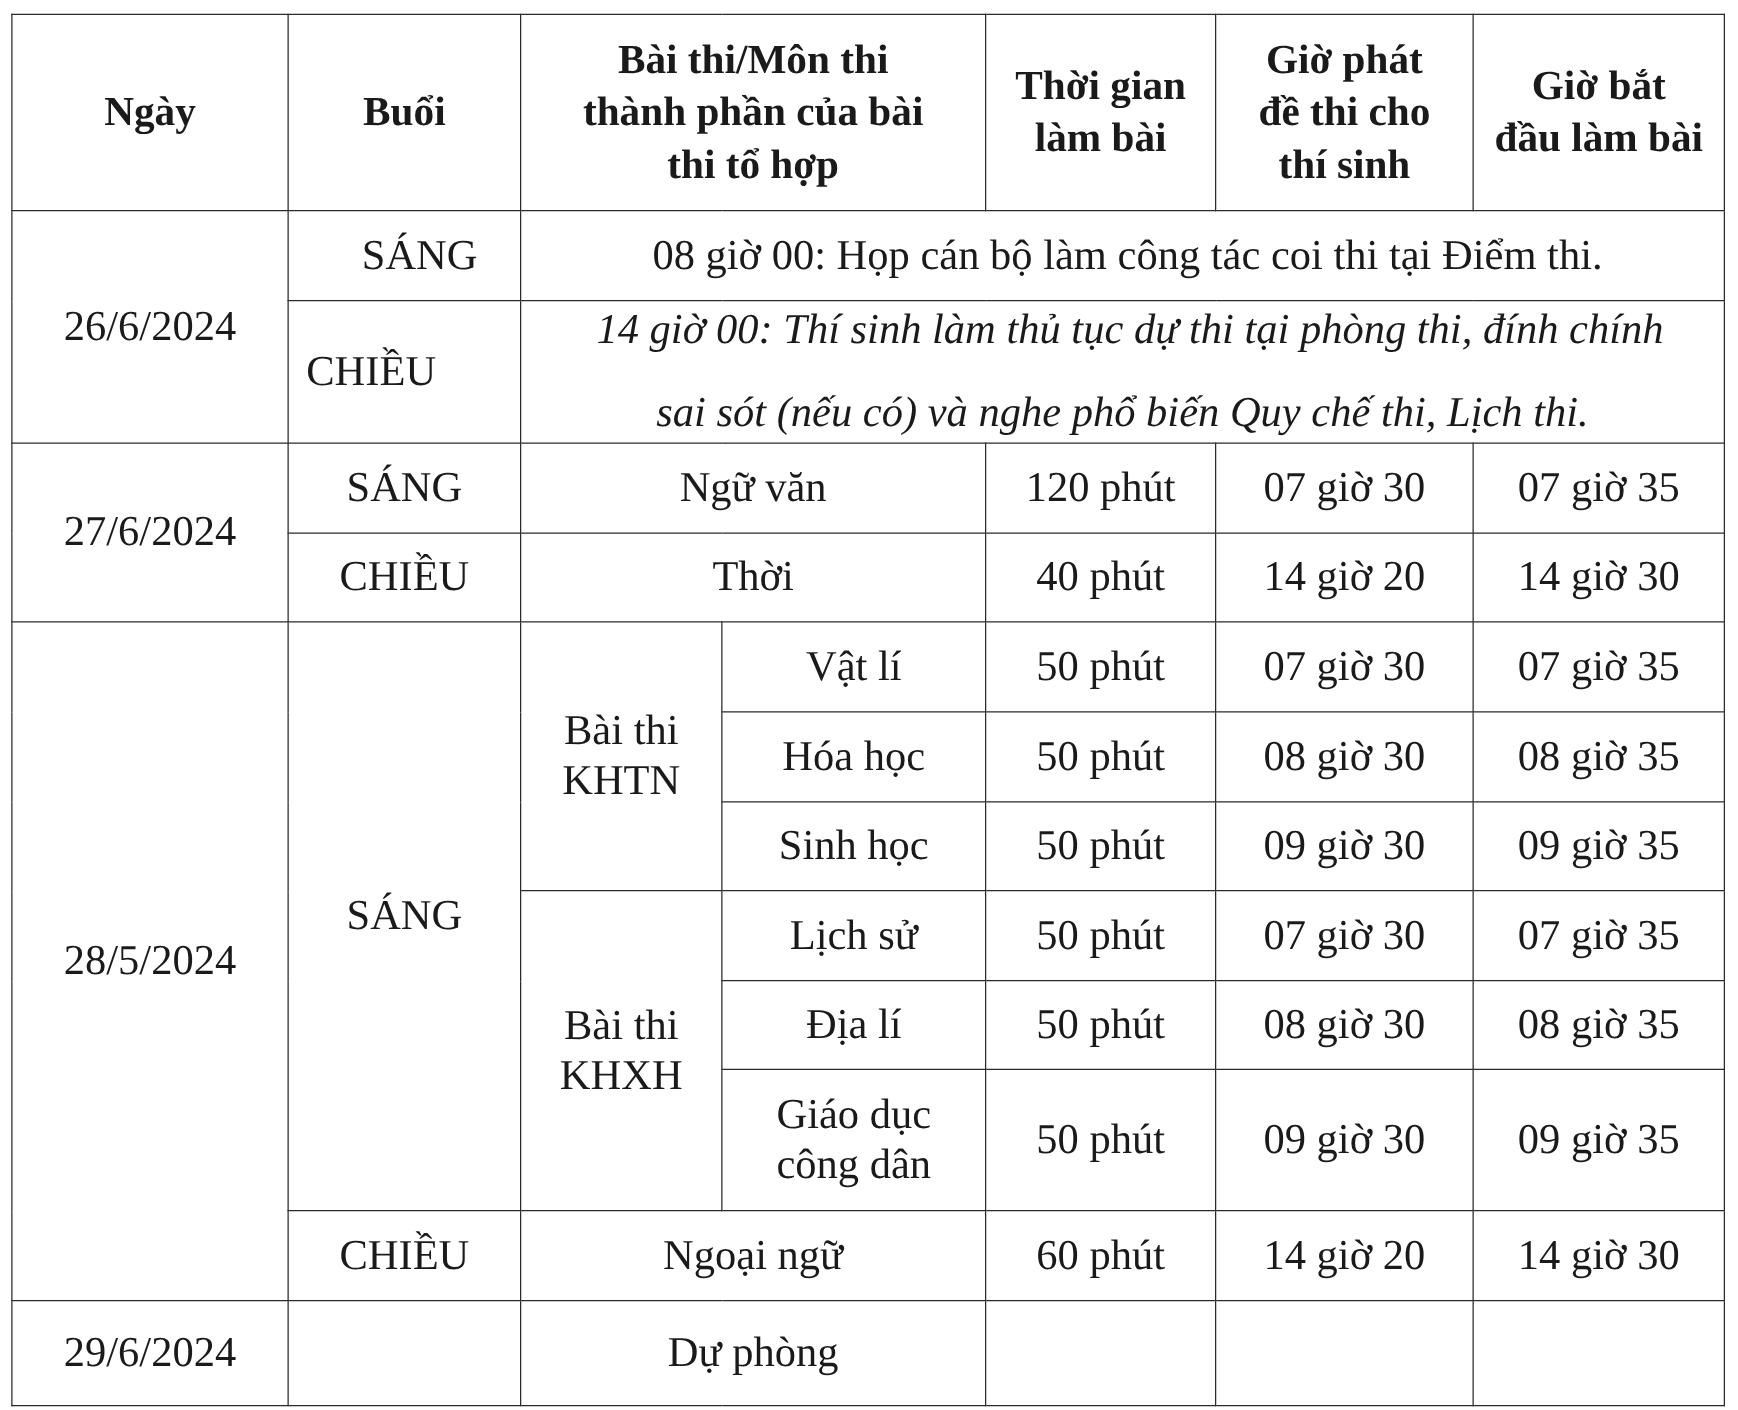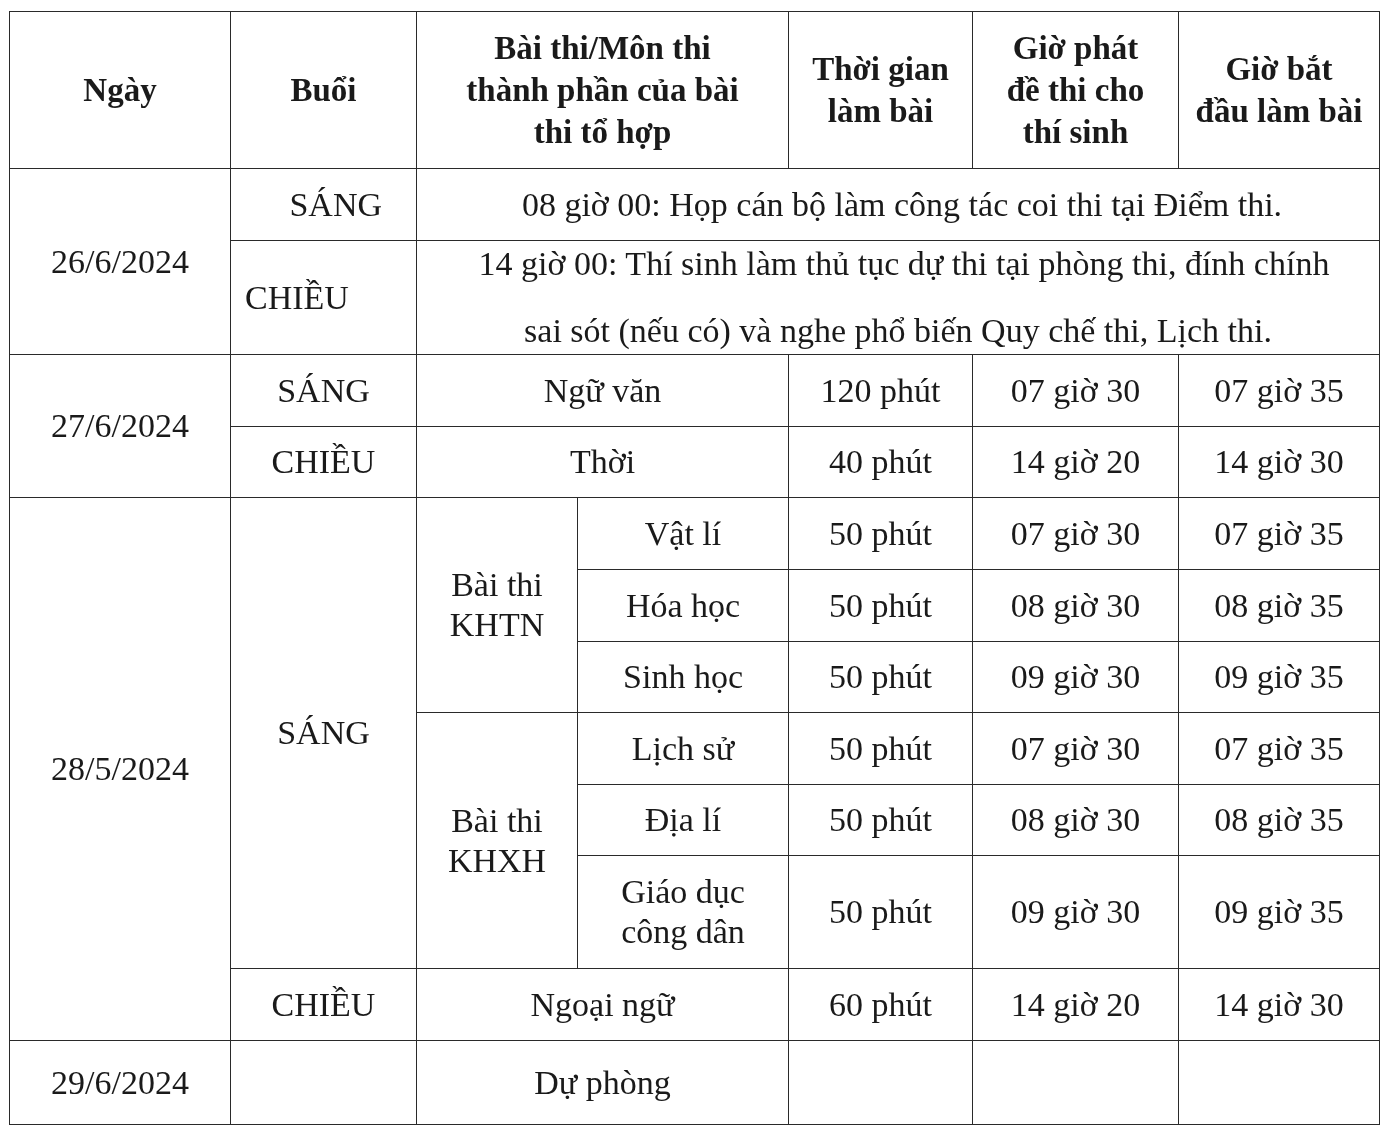--- a/index.html
+++ b/index.html
@@ -5,21 +5,21 @@
   html, body { margin:0; padding:0; background:#ffffff; }
   body { width:1390px; height:1128px; position:relative; overflow:hidden;
          font-family:"Liberation Serif","DejaVu Serif",serif; color:#1a1a1a; }
   table.sched { position:absolute; left:9px; top:11px; border-collapse:collapse;
                 table-layout:fixed; width:1370px; }
   table.sched td, table.sched th { border:1.6px solid #2a2a2a; text-align:center;
                 vertical-align:middle; font-size:34px; line-height:40px; padding:0 4px; font-weight:normal; }
   table.sched th { font-weight:bold; font-size:33px; line-height:42px; }
   .b { font-weight:bold;font-family:Liberation Serif, serif; }
   .left { text-align:right; padding-left:12px !important; }
-  .note2 { text-align:left; padding-left:4px !important; line-height:44px !important; }
+  .note2 { text-align:left; padding-left:4px !important; line-height:44px !important;font-style:italic; }
   .note2 .l1 { display:block; padding-left:12px; white-space:nowrap; }
   .note2 .l2 { display:block; white-space:nowrap;margin-top:23px; }
 </style>
 </head>
 <body>
 
 <table class="sched">
   <colgroup>
     <col style="width:221px">
       <col style="width:186px">

